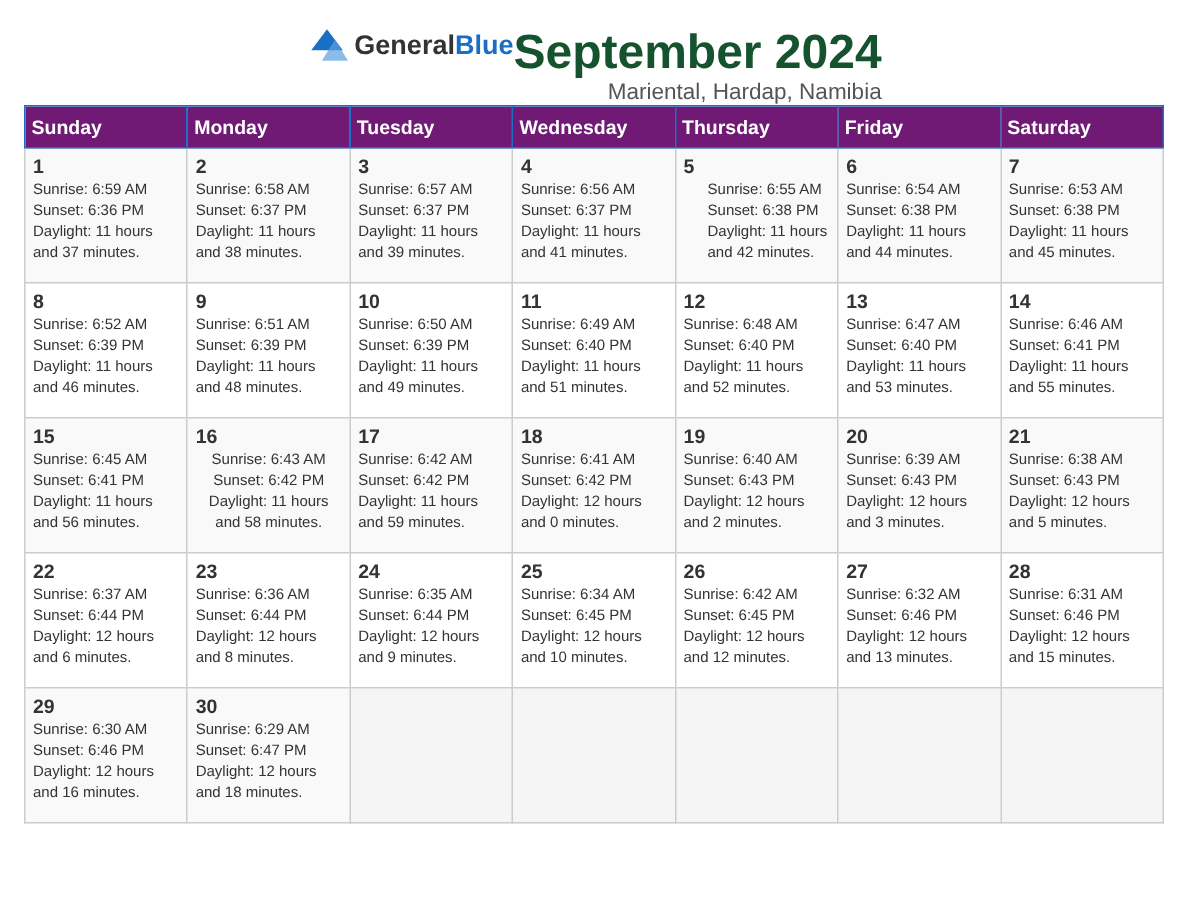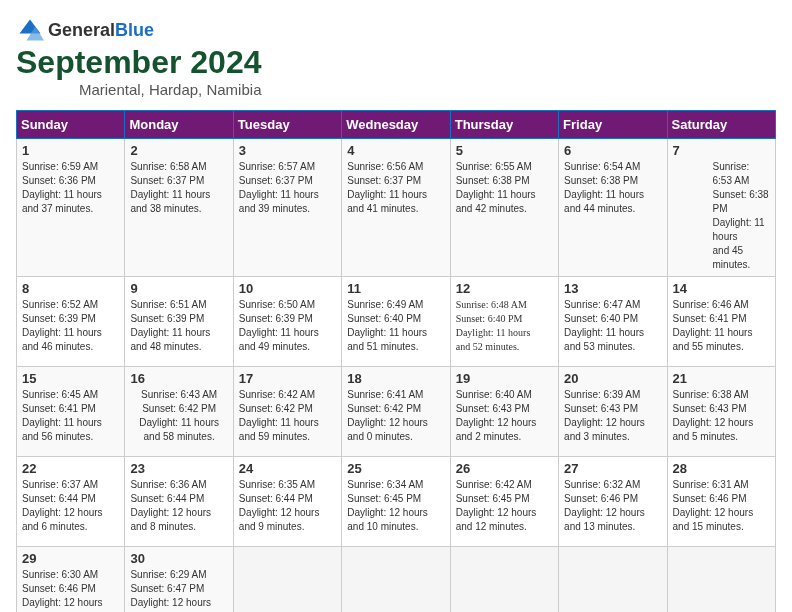--- a/index.html
+++ b/index.html
@@ -5,24 +5,22 @@
     * { box-sizing: border-box; margin: 0; padding: 0; }
     body {
       font-family: Arial, sans-serif;
       background: #fff;
       width: 792px;
       min-height: 612px;
       padding: 16px;
     }
     .header {
       display: flex;
-      justify-content: flex-start;
+      justify-content: center;
       align-items: flex-start;
-      margin-bottom: 12px;
-      flex-direction: column;
     }
     .logo {
       display: flex;
       align-items: center;
       gap: 4px;
     }
     .logo-text-general {
       font-size: 18px;
       font-weight: bold;
       color: #333;
@@ -149,35 +147,35 @@
         </td>
         <td>
           <span class="day-num">4</span>
           <div class="cell-text" style="white-space: pre-line;">Sunrise: 6:56 AM
 Sunset: 6:37 PM
 Daylight: 11 hours
 and 41 minutes.</div>
         </td>
         <td>
           <span class="day-num">5</span>
-          <div class="cell-text" style="white-space: pre-line;">Sunrise: 6:55 AM
+          <div class="cell-text" style="white-space: pre-line; margin-left: 16px;">Sunrise: 6:55 AM
 Sunset: 6:38 PM
 Daylight: 11 hours
 and 42 minutes.</div>
         </td>
         <td>
           <span class="day-num">6</span>
           <div class="cell-text" style="white-space: pre-line;">Sunrise: 6:54 AM
 Sunset: 6:38 PM
 Daylight: 11 hours
 and 44 minutes.</div>
         </td>
         <td>
           <span class="day-num">7</span>
-          <div class="cell-text" style="white-space: pre-line; margin-left: 40px;">Sunrise: 6:53 AM
+          <div class="cell-text" style="white-space: pre-line;">Sunrise: 6:53 AM
 Sunset: 6:38 PM
 Daylight: 11 hours
 and 45 minutes.</div>
         </td>
       </tr>
       <tr>
         <td>
           <span class="day-num">8</span>
           <div class="cell-text" style="white-space: pre-line;">Sunrise: 6:52 AM
 Sunset: 6:39 PM
@@ -200,21 +198,21 @@
         </td>
         <td>
           <span class="day-num">11</span>
           <div class="cell-text" style="white-space: pre-line;">Sunrise: 6:49 AM
 Sunset: 6:40 PM
 Daylight: 11 hours
 and 51 minutes.</div>
         </td>
         <td>
           <span class="day-num">12</span>
-          <div class="cell-text" style="white-space: pre-line; font-family: Liberation Serif, serif;">Sunrise: 6:48 AM
+          <div class="cell-text" style="white-space: pre-line;">Sunrise: 6:48 AM
 Sunset: 6:40 PM
 Daylight: 11 hours
 and 52 minutes.</div>
         </td>
         <td>
           <span class="day-num">13</span>
           <div class="cell-text" style="white-space: pre-line;">Sunrise: 6:47 AM
 Sunset: 6:40 PM
 Daylight: 11 hours
 and 53 minutes.</div>

